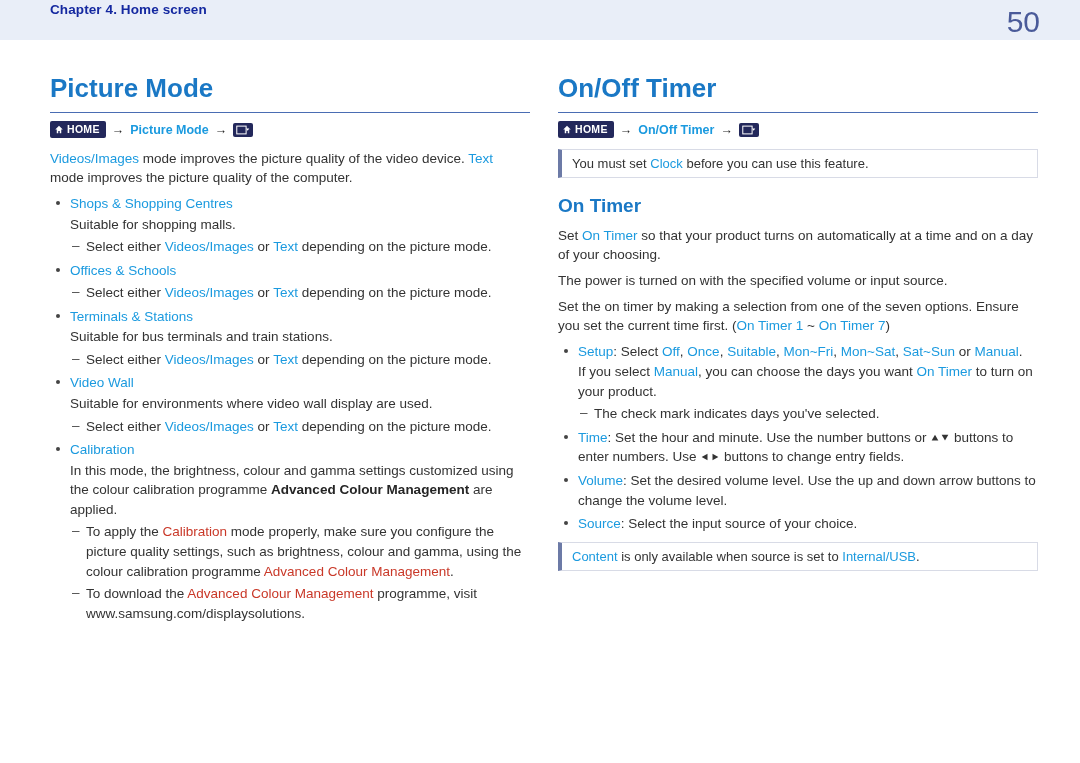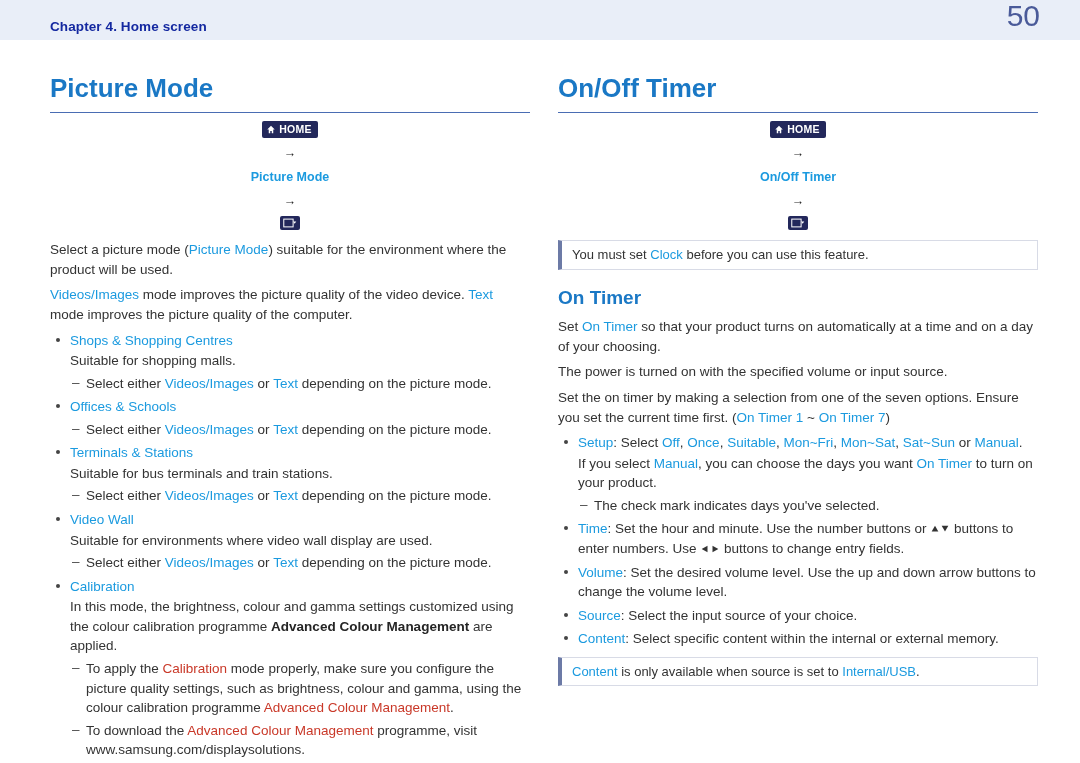--- a/index.html
+++ b/index.html
@@ -21,23 +21,23 @@
     font-size:13.5px;
     line-height:1.45;
     box-sizing:border-box;
     position:relative;
     overflow:hidden;
   }
   .band{
     background:var(--band);
     height:40px;
     display:flex;
-    align-items:flex-end;
+    align-items:flex-start;
     justify-content:space-between;
-    padding:0 40px 3px 50px;
+    padding:0 40px 12px 50px;
     box-sizing:border-box;
   }
   .band .chapter{
     color:var(--blue);
     font-weight:600;
     font-size:13.5px;
     letter-spacing:0.1px;
   }
   .band .pagenum{
     color:#4a5a99;
@@ -70,21 +70,20 @@
   }
   p{margin:5px 0 6px 0;}
 
   .breadcrumb{
     display:flex;
     align-items:center;
     gap:6px;
     font-size:12.5px;
     font-weight:700;
     margin:6px 0 10px 0;
-    flex-direction:column;
   }
   .home-pill{
     display:inline-flex;
     align-items:center;
     justify-content:center;
     background:#23285b;
     color:#ffffff;
     padding:1px 6px 1px 4px;
     border-radius:2px;
     font-size:10.5px;
@@ -184,23 +183,20 @@
       <span class="arrow">→</span>
       <span class="enter-icon">
         <svg width="14" height="10" viewBox="0 0 18 12">
             <rect x="1" y="1" width="12" height="10" fill="none" stroke="#fff" stroke-width="1.3"></rect>
             <path d="M13 4 h4 l-2 3 z" fill="#fff"></path>
           </svg>
       </span>
     </div>
 
     <p>
-      <span>Select a picture mode (</span><span class="blue">Picture Mode</span><span>) suitable for the environment where the product will be used.</span>
-    </p>
-    <p>
       <span class="blue">Videos/Images</span><span> mode improves the picture quality of the video device. </span><span class="blue">Text</span><span> mode improves the picture quality of the computer.</span>
     </p>
 
     <ul class="bul">
 
       <li>
         <span class="blue">Shops &amp; Shopping Centres</span>
         <div class="desc">Suitable for shopping malls.</div>
         <ul class="dash">
             <li>
@@ -312,23 +308,20 @@
       </li>
 
       <li>
         <span class="blue">Volume</span><span>: Set the desired volume level. Use the up and down arrow buttons to change the volume level.</span>
       </li>
 
       <li>
         <span class="blue">Source</span><span>: Select the input source of your choice.</span>
       </li>
 
-      <li>
-        <span class="blue">Content</span><span>: Select specific content within the internal or external memory.</span>
-      </li>
     </ul>
 
     <div class="note">
       <span class="blue">Content</span><span> is only available when source is set to </span><span class="blue">Internal/USB</span><span>.</span>
     </div>
   </div>
 
 </div>
 
 </body></html>

